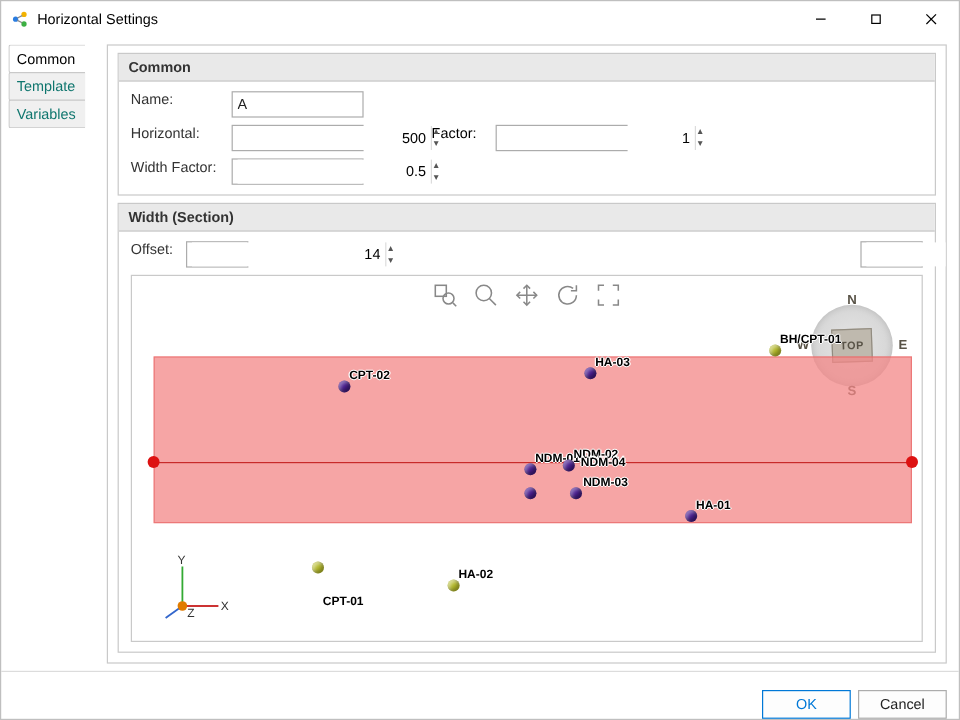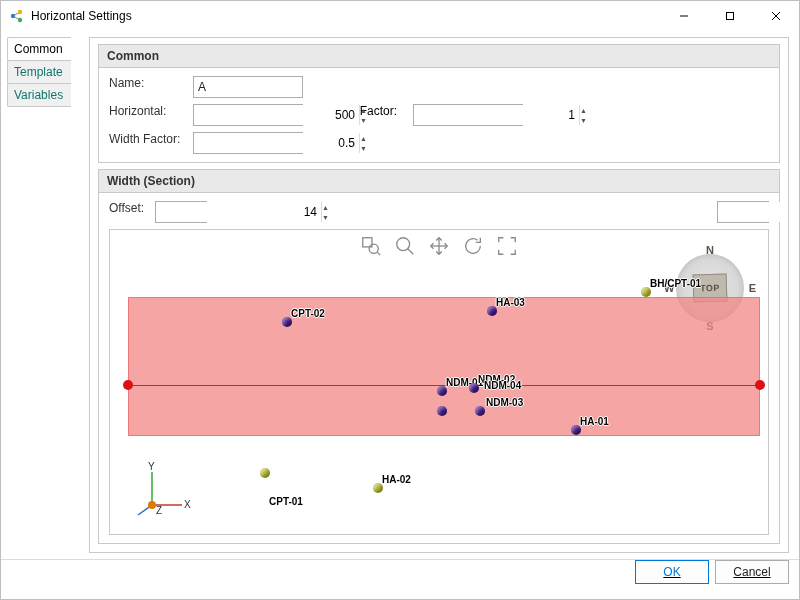--- a/index.html
+++ b/index.html
@@ -50,21 +50,21 @@
   .band { position:absolute; background:rgba(243,135,135,.75); border:1px solid rgba(230,90,90,.6); }
   .midline { position:absolute; height:0; border-top:1px solid #c82a2a; }
   .endpoint { position:absolute; width:10px; height:10px; border-radius:50%; background:#d11; transform:translate(-50%,-50%); }
   .pt { position:absolute; width:10px; height:10px; border-radius:50%; transform:translate(-50%,-50%); }
   .pt.purple { background:#4a1f8f; box-shadow: inset -2px -2px 3px rgba(0,0,0,.4), inset 2px 2px 3px rgba(255,255,255,.4); }
   .pt.olive { background:#b3b82a; box-shadow: inset -2px -2px 3px rgba(0,0,0,.3), inset 2px 2px 3px rgba(255,255,255,.5); }
   .pt-label { position:absolute; font-size:10px; font-weight:bold; color:#000; text-shadow: -1px 0 #fff,1px 0 #fff,0 -1px #fff,0 1px #fff; transform:translate(4px,-14px); white-space:nowrap; }
   .axes { position:absolute; left:22px; bottom:14px; width:60px; height:60px; }
   .axes svg { overflow:visible; }
   .axes text { font-size:10px; fill:#333; }
-  .footer { height:40px; border-top:1px solid #dcdcdc; display:flex; align-items:flex-start; justify-content:flex-end; padding:0 10px; gap:6px;text-decoration:underline; }
+  .footer { height:40px; border-top:1px solid #dcdcdc; display:flex; align-items:flex-end; justify-content:flex-end; padding:0 10px; gap:6px; }
   .btn { min-width:74px; height:24px; border:1px solid #acacac; background:#fdfdfd; color:#222; display:flex; align-items:center; justify-content:center; cursor:pointer; }
   .btn.primary { border:1px solid #0078d7; color:#0078d7; }
 </style>
 </head>
 <body>
 
 <div class="window">
   <div class="titlebar">
     <span class="titlebar-icon">
       <svg viewBox="0 0 16 16">

